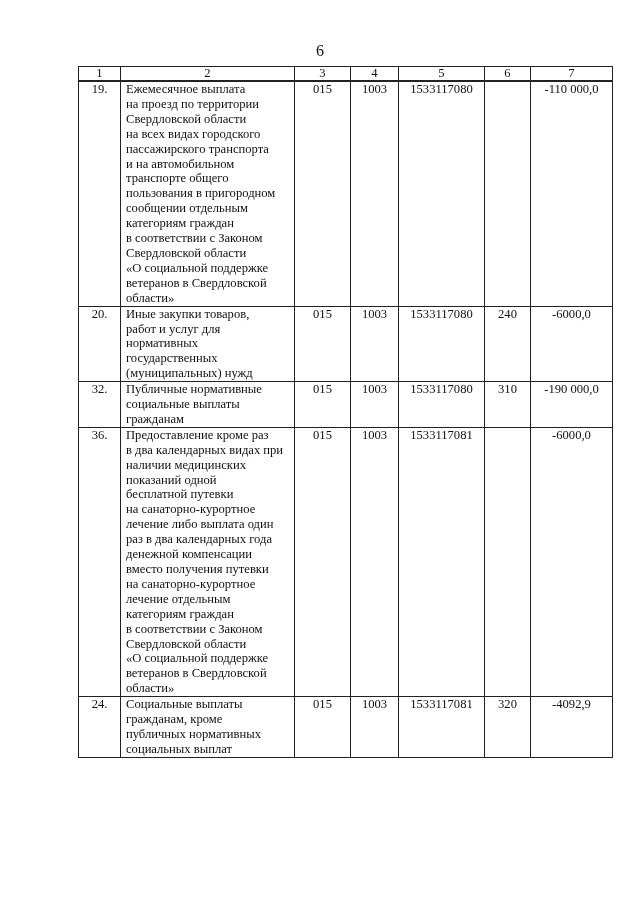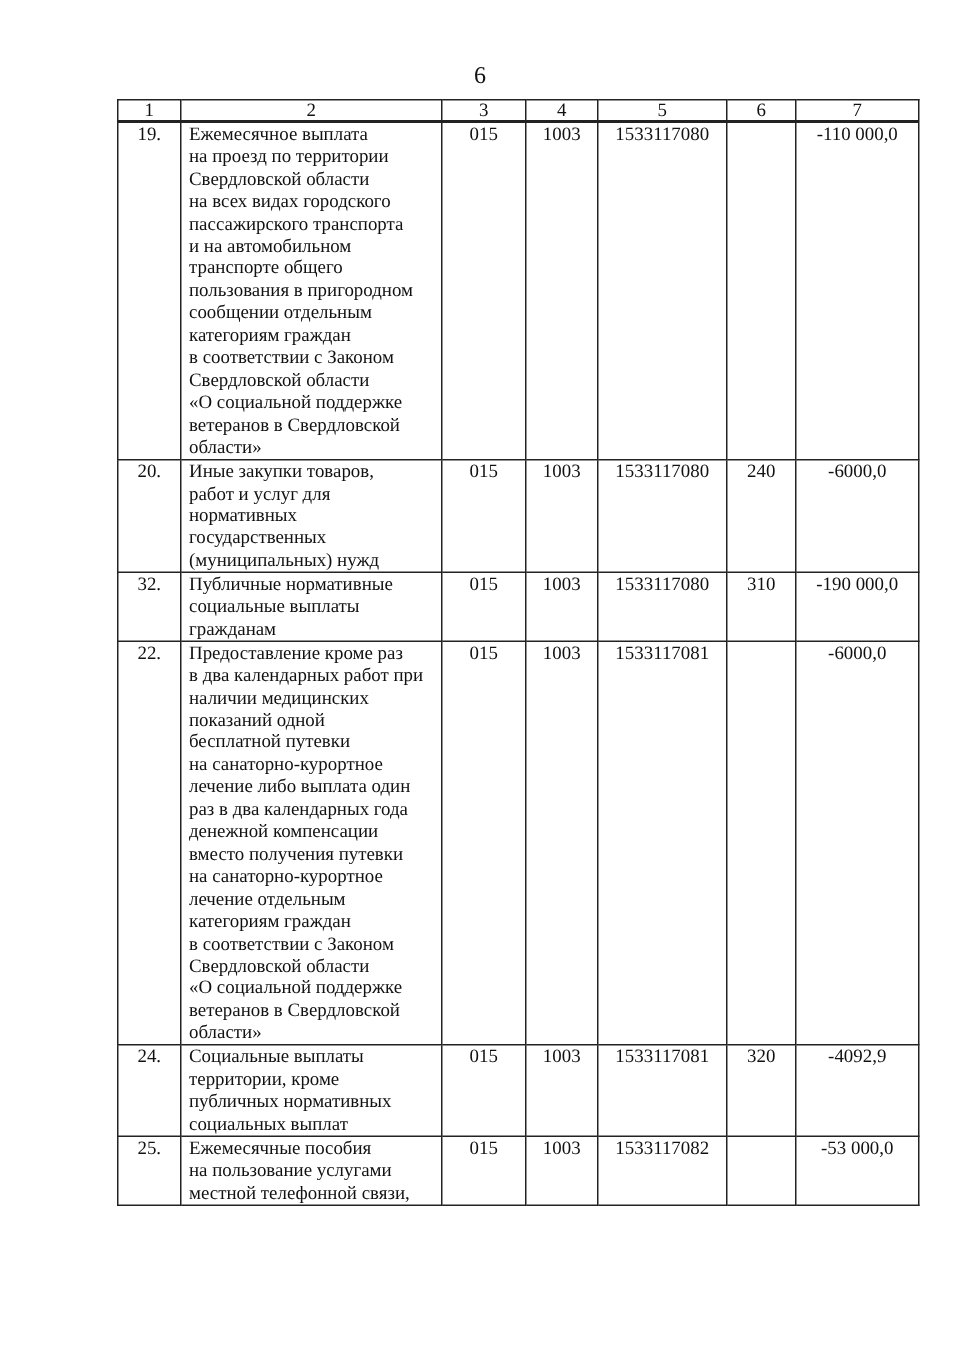--- a/index.html
+++ b/index.html
@@ -91,24 +91,24 @@
           <span class="line">социальные выплаты</span>
           <span class="line">гражданам</span>
         </td>
         <td class="c3">015</td>
         <td class="c4">1003</td>
         <td class="c5">1533117080</td>
         <td class="c6">310</td>
         <td class="c7">-190 000,0</td>
       </tr>
       <tr>
-        <td class="c1">22.</td>
+        <td class="c1">36.</td>
         <td class="c2">
           <span class="line">Предоставление кроме раз</span>
-          <span class="line">в два календарных работ при</span>
+          <span class="line">в два календарных видах при</span>
           <span class="line">наличии медицинских</span>
           <span class="line">показаний одной</span>
           <span class="line">бесплатной путевки</span>
           <span class="line">на санаторно-курортное</span>
           <span class="line">лечение либо выплата один</span>
           <span class="line">раз в два календарных года</span>
           <span class="line">денежной компенсации</span>
           <span class="line">вместо получения путевки</span>
           <span class="line">на санаторно-курортное</span>
           <span class="line">лечение отдельным</span>
@@ -122,37 +122,24 @@
         <td class="c3">015</td>
         <td class="c4">1003</td>
         <td class="c5">1533117081</td>
         <td class="c6"></td>
         <td class="c7">-6000,0</td>
       </tr>
       <tr>
         <td class="c1">24.</td>
         <td class="c2">
           <span class="line">Социальные выплаты</span>
-          <span class="line">территории, кроме</span>
+          <span class="line">гражданам, кроме</span>
           <span class="line">публичных нормативных</span>
           <span class="line">социальных выплат</span>
         </td>
         <td class="c3">015</td>
         <td class="c4">1003</td>
         <td class="c5">1533117081</td>
         <td class="c6">320</td>
         <td class="c7">-4092,9</td>
       </tr>
-      <tr>
-        <td class="c1">25.</td>
-        <td class="c2">
-          <span class="line">Ежемесячные пособия</span>
-          <span class="line">на пользование услугами</span>
-          <span class="line">местной телефонной связи,</span>
-        </td>
-        <td class="c3">015</td>
-        <td class="c4">1003</td>
-        <td class="c5">1533117082</td>
-        <td class="c6"></td>
-        <td class="c7">-53 000,0</td>
-      </tr>
     </tbody>
 </table>
 
 </body></html>

